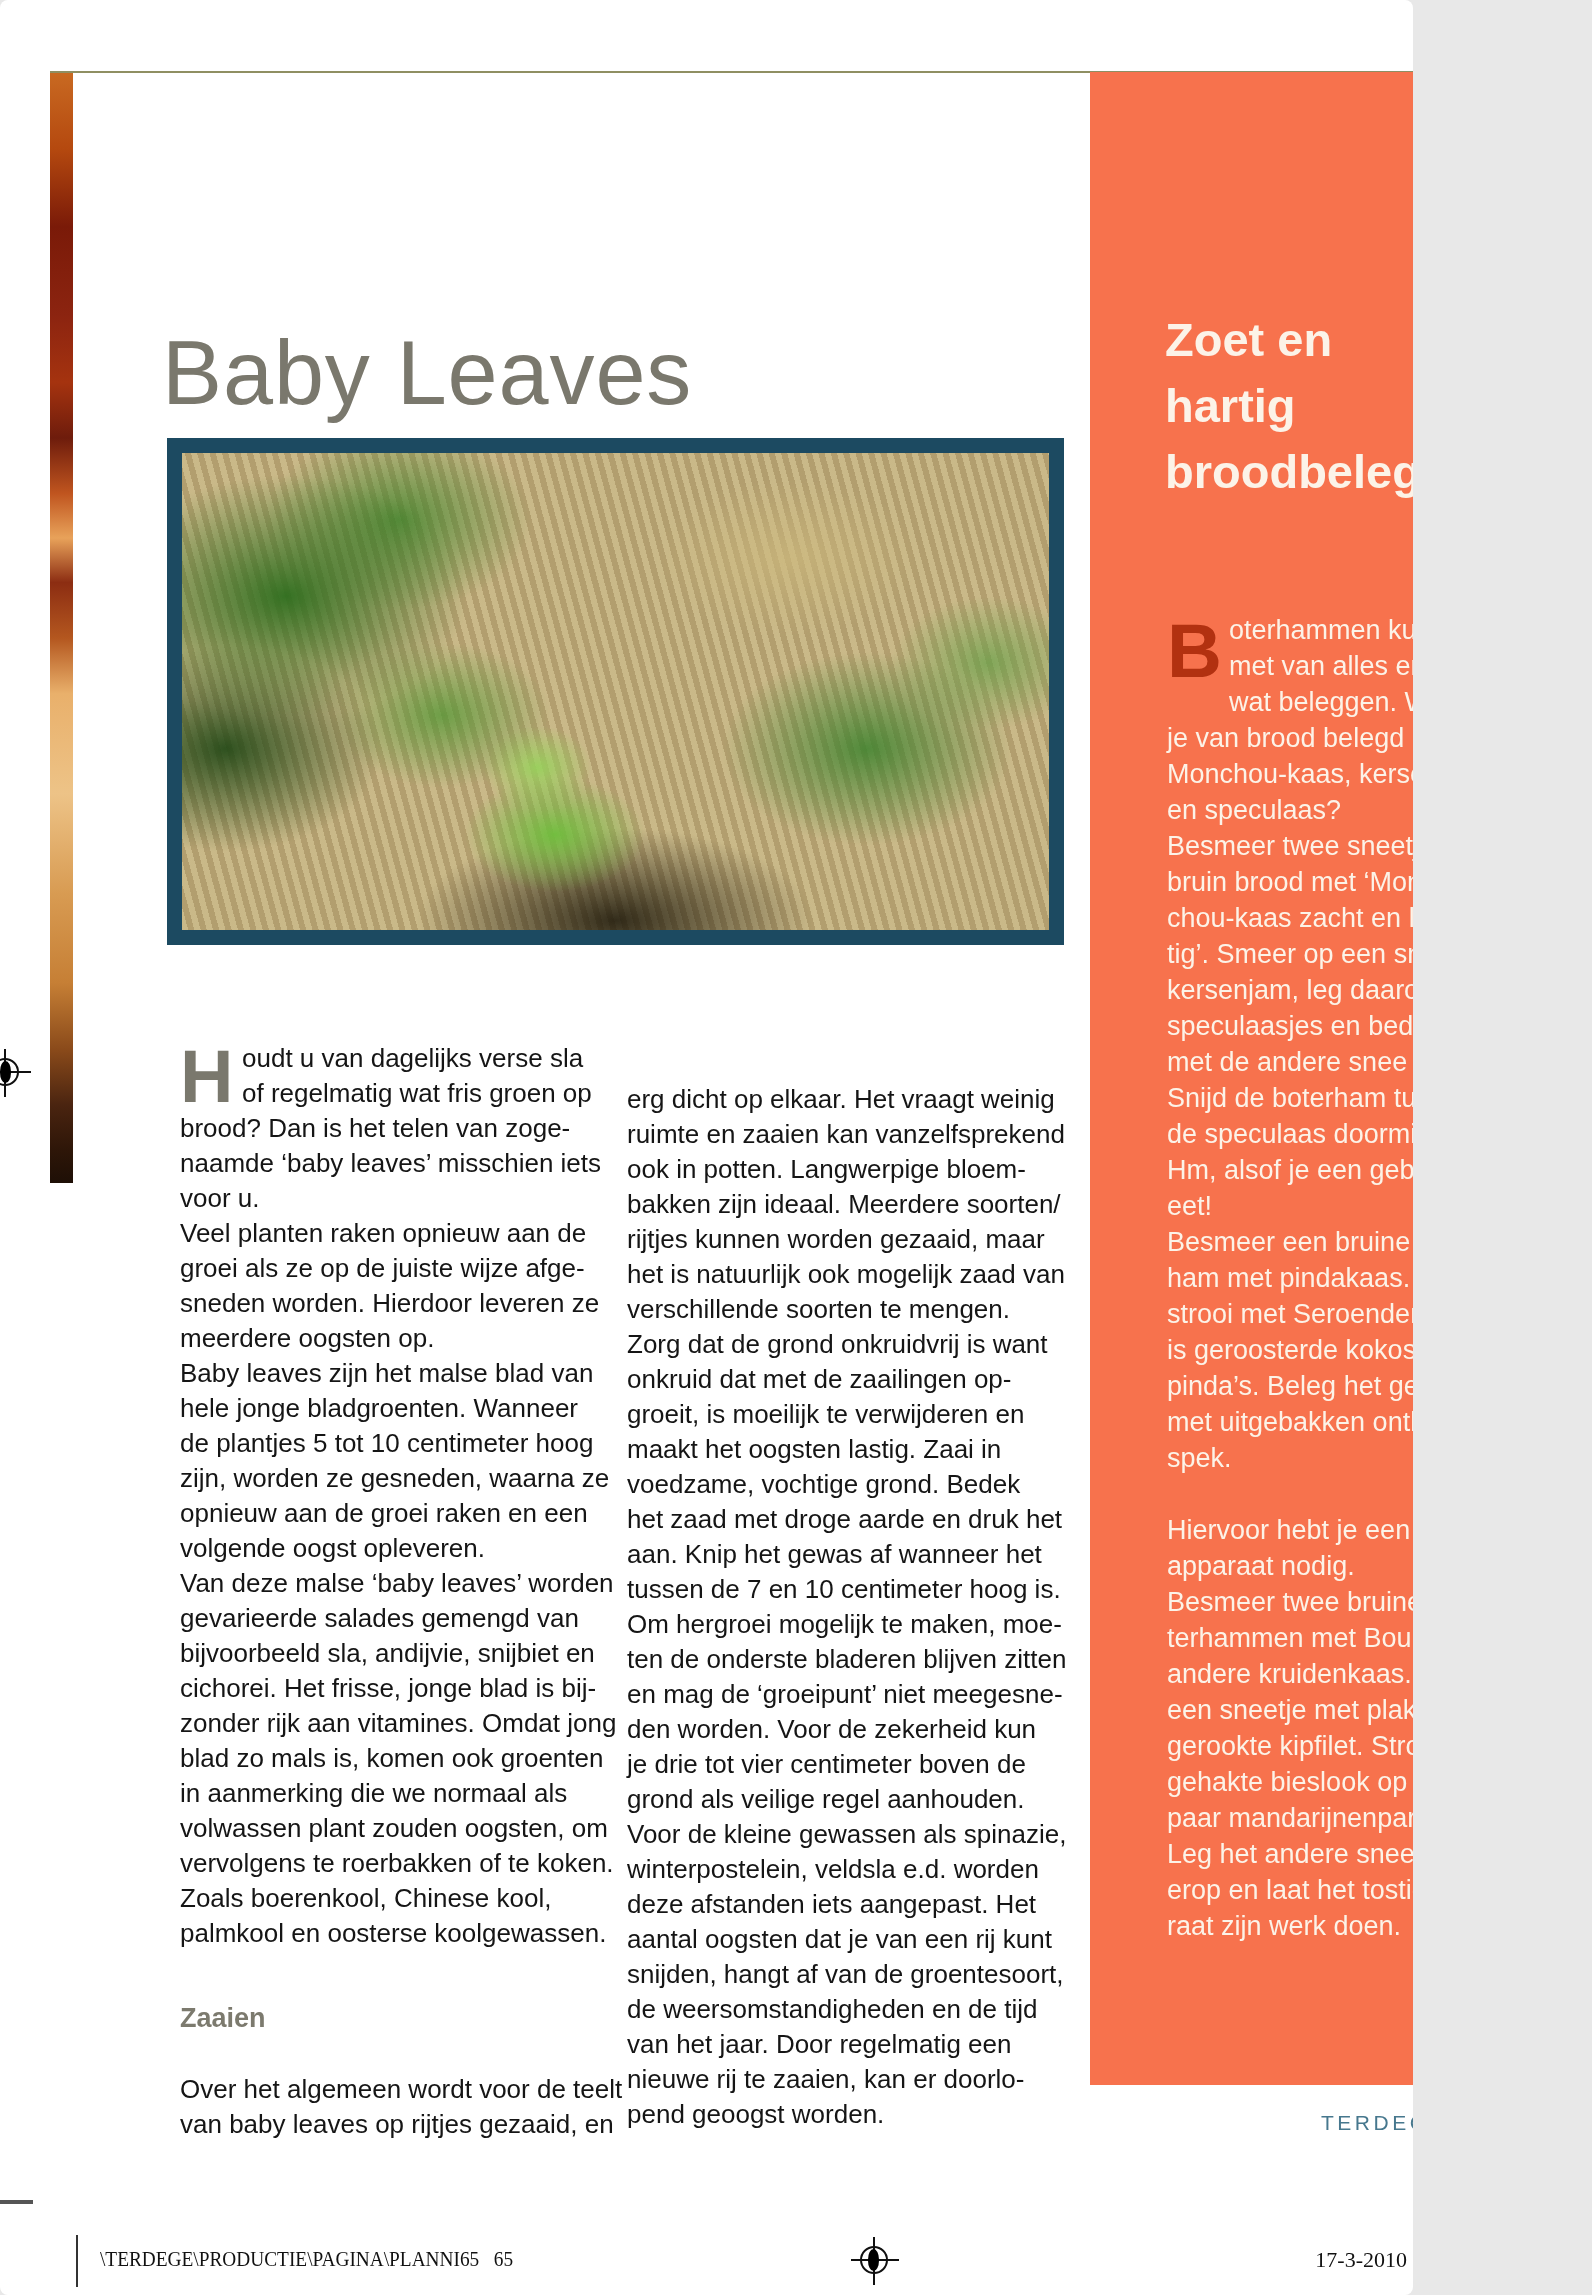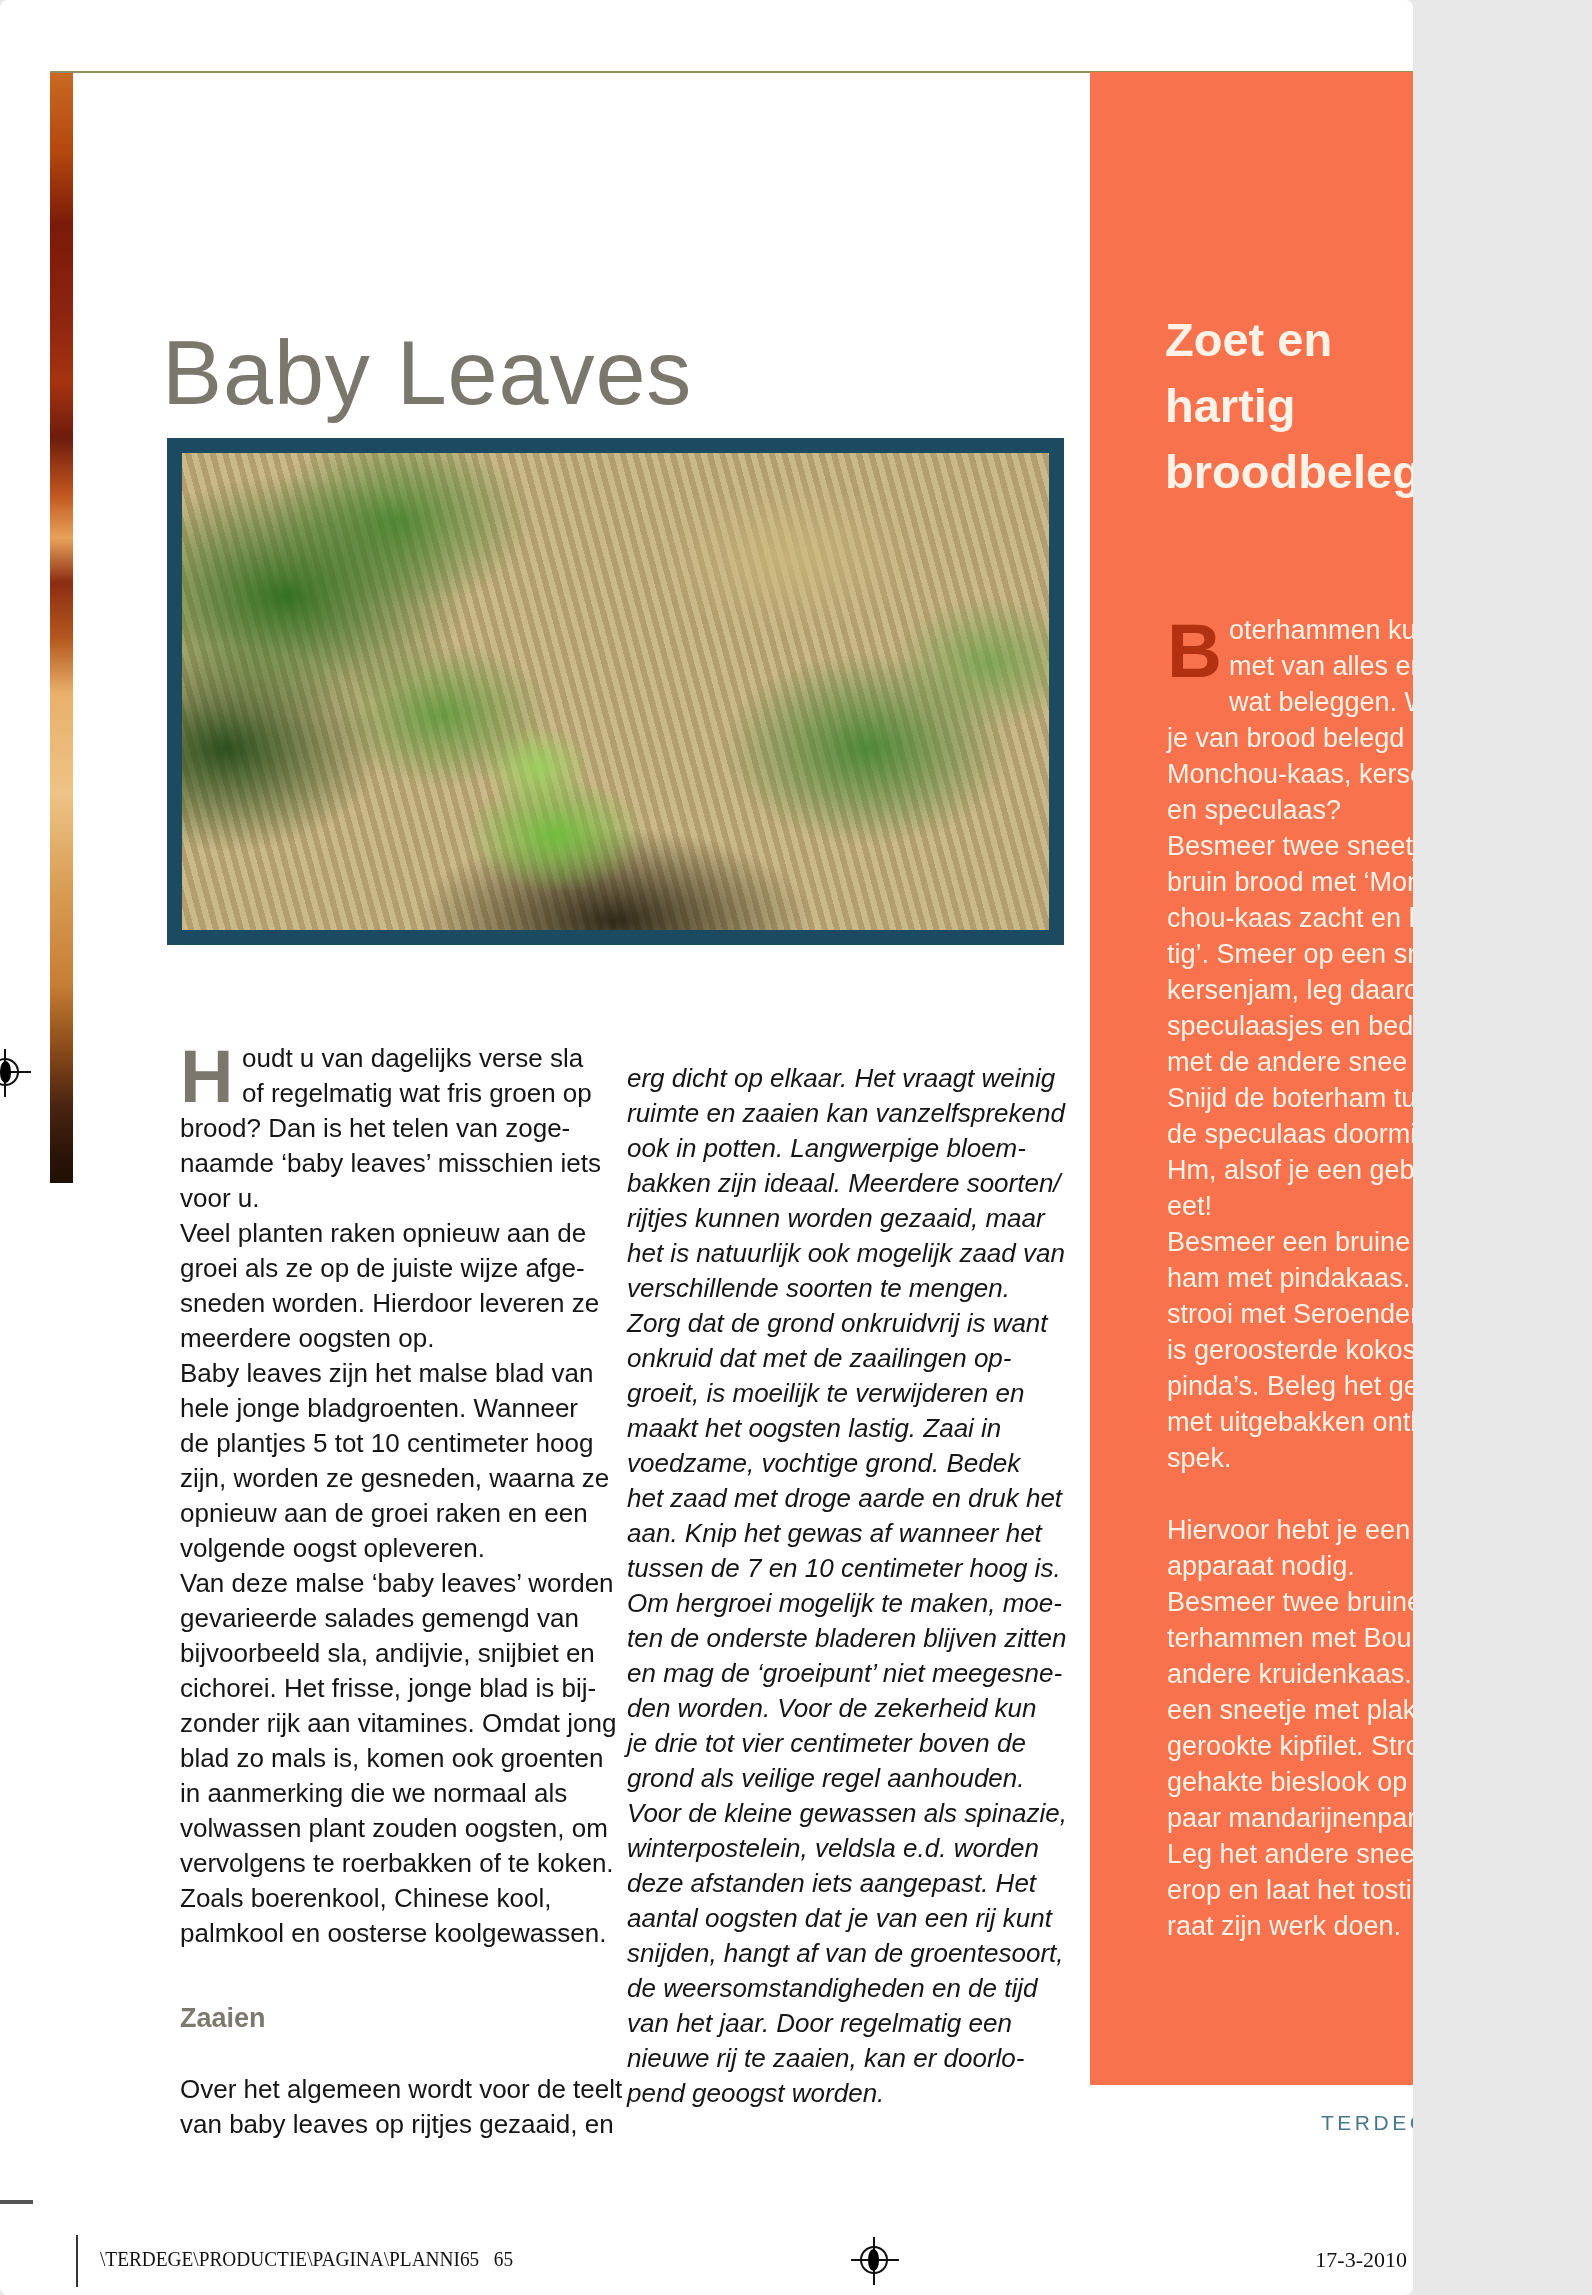--- a/index.html
+++ b/index.html
@@ -46,21 +46,21 @@
       radial-gradient(ellipse 138px 95px at 93% 44%, rgba(100,160,70,.7), rgba(100,160,70,0) 70%),
       radial-gradient(ellipse 190px 112px at 70% 22%, rgba(205,185,125,.7), rgba(205,185,125,0) 70%),
       repeating-linear-gradient(75deg, rgba(232,214,156,.35) 0 6px, rgba(160,130,70,.28) 6px 12px);
   }
   
   .bodycol{
     position:absolute; width:483px; font-size:26px; line-height:35px;
     color:#151515; white-space:pre-line; letter-spacing:0;
   }
   .col-1{left:180px; top:1006px;}
-  .col-2{left:627px; top:1026px;font-style:italic;}
+  .col-2{left:627px; top:1047px;}
   .dropcap-h{
     float:left; font-size:74px; line-height:67px; font-weight:600;
     color:var(--title-gray,#7A786D); margin:1.7px 8.6px 0 0;
   }
   .zaaien-head{
     margin-top:48px; font-size:27px; line-height:38px; font-weight:bold;
     color:#7C7A6E; white-space:pre-line;
   }
   
   .sidebar{

